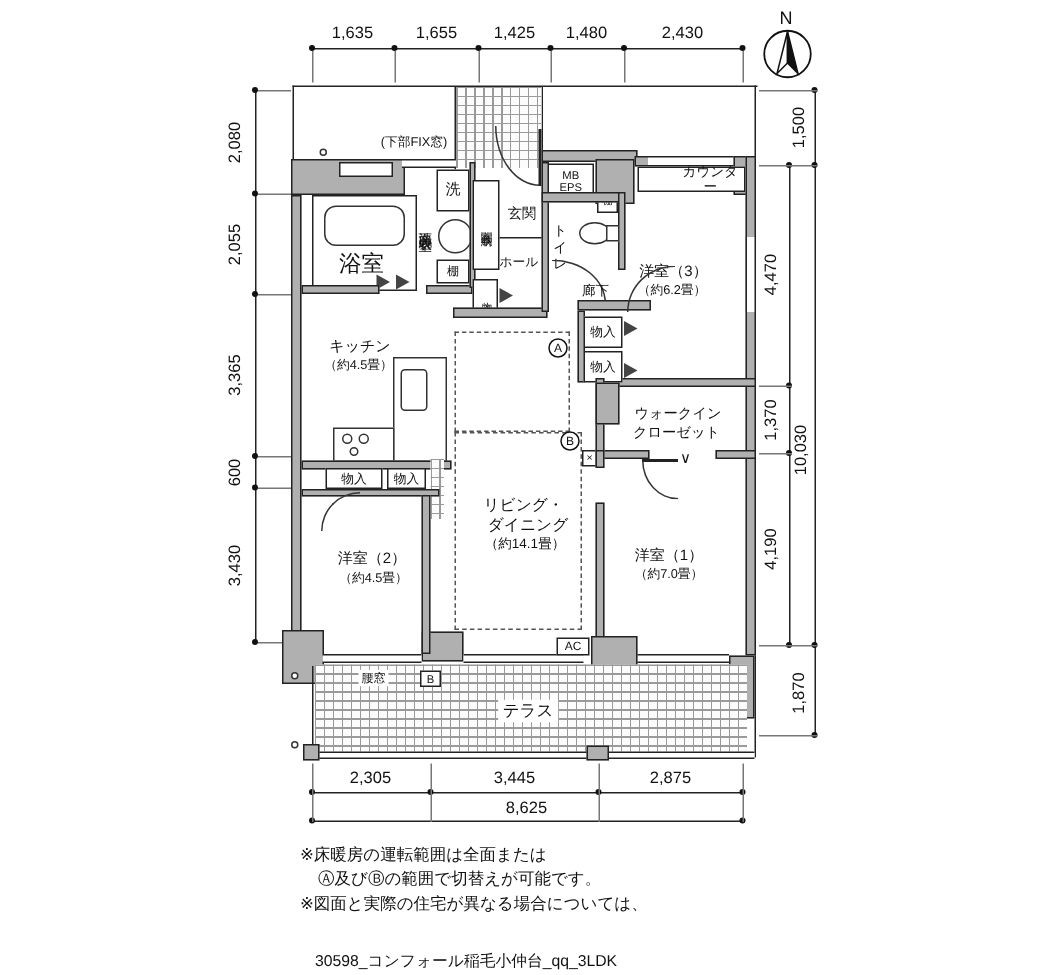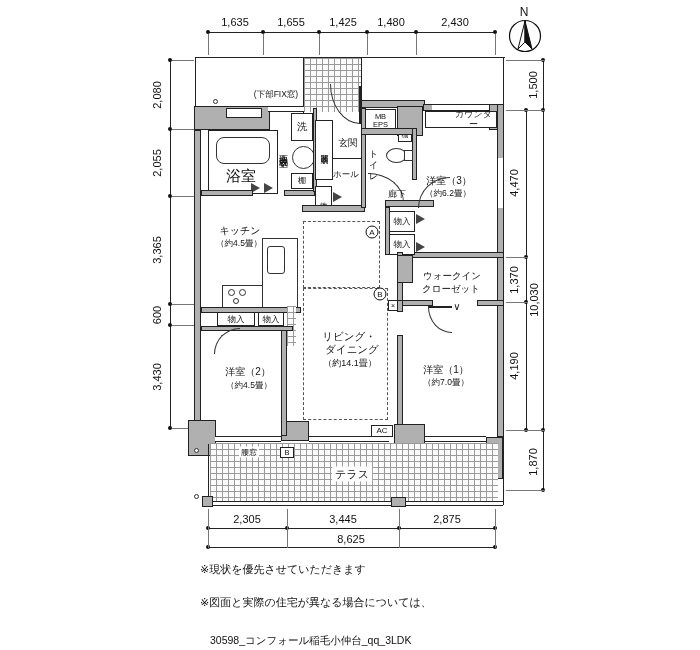--- a/index.html
+++ b/index.html
@@ -255,17 +255,18 @@
   <div class="a ln" style="left:208px;top:444px;width:1px;height:62px;"></div>
   <div class="a win-h" style="left:207px;top:501px;width:296px;height:5px;background:#fff;"></div>
   <div class="a wall" style="left:202px;top:496px;width:11px;height:11px;"></div>
   <div class="a wall" style="left:391px;top:497px;width:15px;height:10px;"></div>
   <div class="a lbl" style="left:249px;top:452px;font-size:8px;background:#fff;padding:0 2px;">腰窓</div>
   <div class="a box" style="left:280px;top:447px;width:14px;height:11px;font-size:7.5px;">B</div>
   <div class="a lbl" style="left:352px;top:474px;font-size:11px;background:#fff;padding:0 3px;">テラス</div>
   <div class="a oc" style="left:194px;top:448px;"></div>
   <div class="a oc" style="left:194px;top:494px;"></div>
 
-  <div class="a note" style="left:200px;top:562px;">※現状を優先させていただきます</div>
+  <div class="a note" style="left:200px;top:562px;">※床暖房の運転範囲は全面または</div>
+  <div class="a note" style="left:212px;top:578px;">Ⓐ及びⒷの範囲で切替えが可能です。</div>
   <div class="a note" style="left:200px;top:595px;">※図面と実際の住宅が異なる場合については、</div>
   <div class="a note" style="left:210px;top:634px;font-size:10.5px;">30598_コンフォール稲毛小仲台_qq_3LDK</div>
 
 </div>
 
 </body></html>

